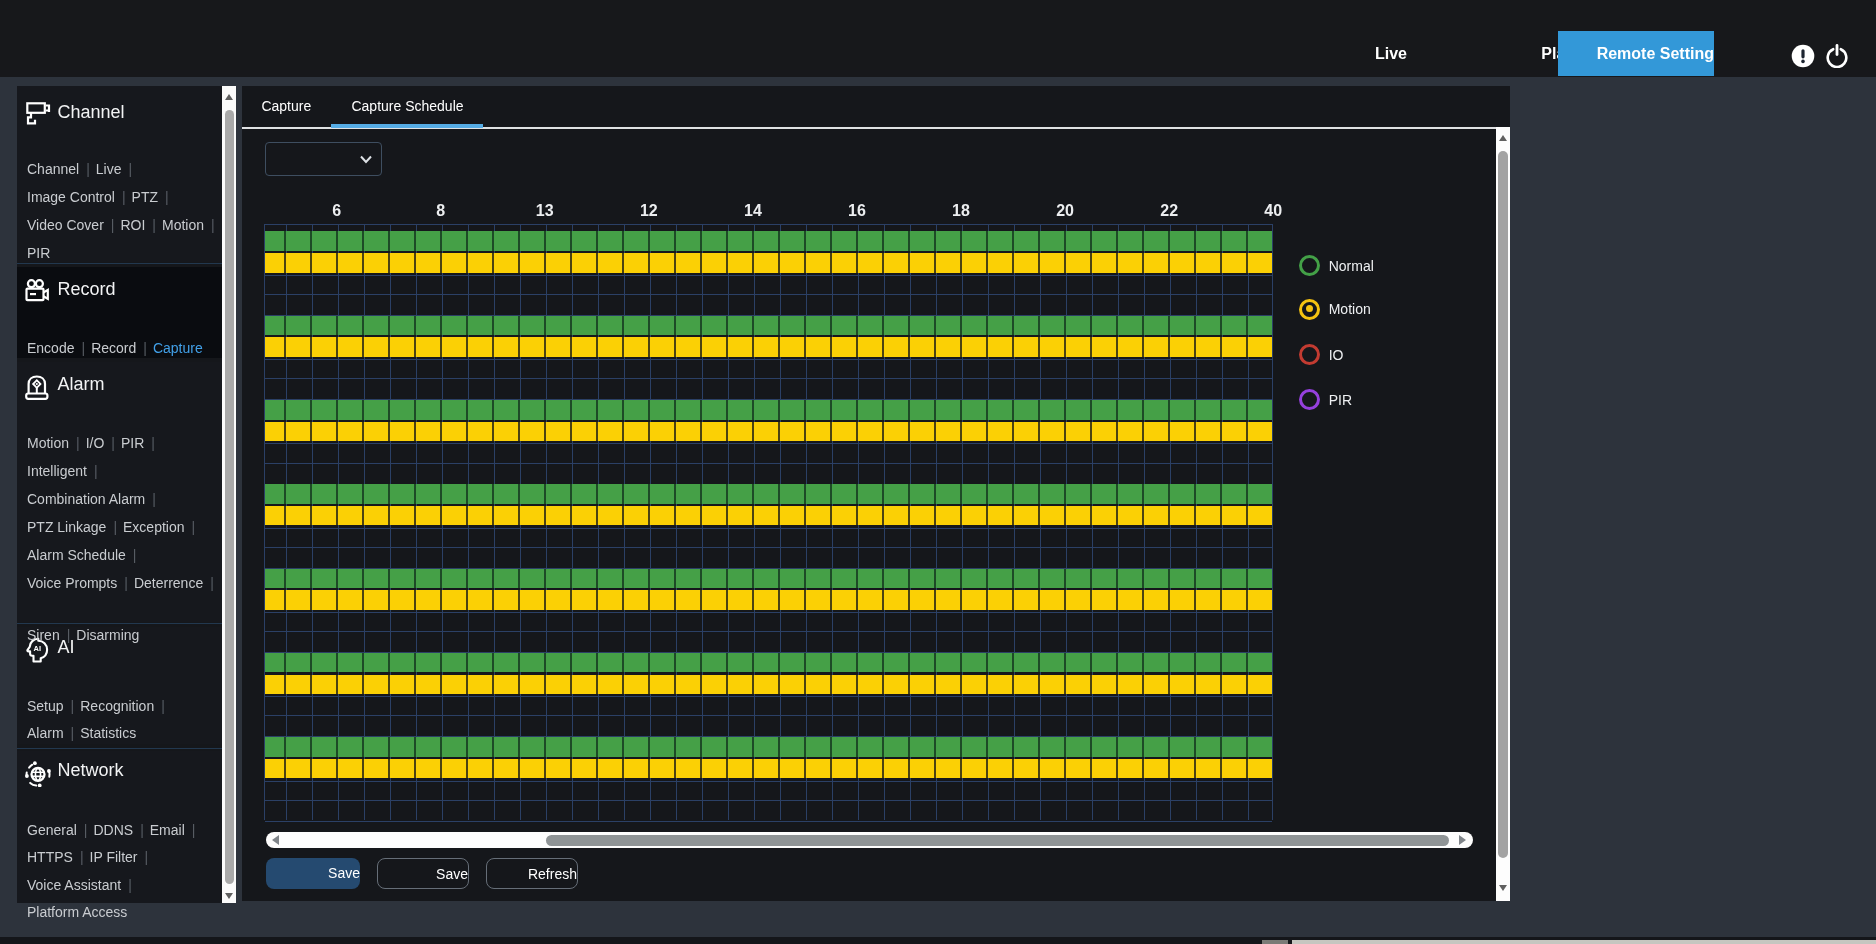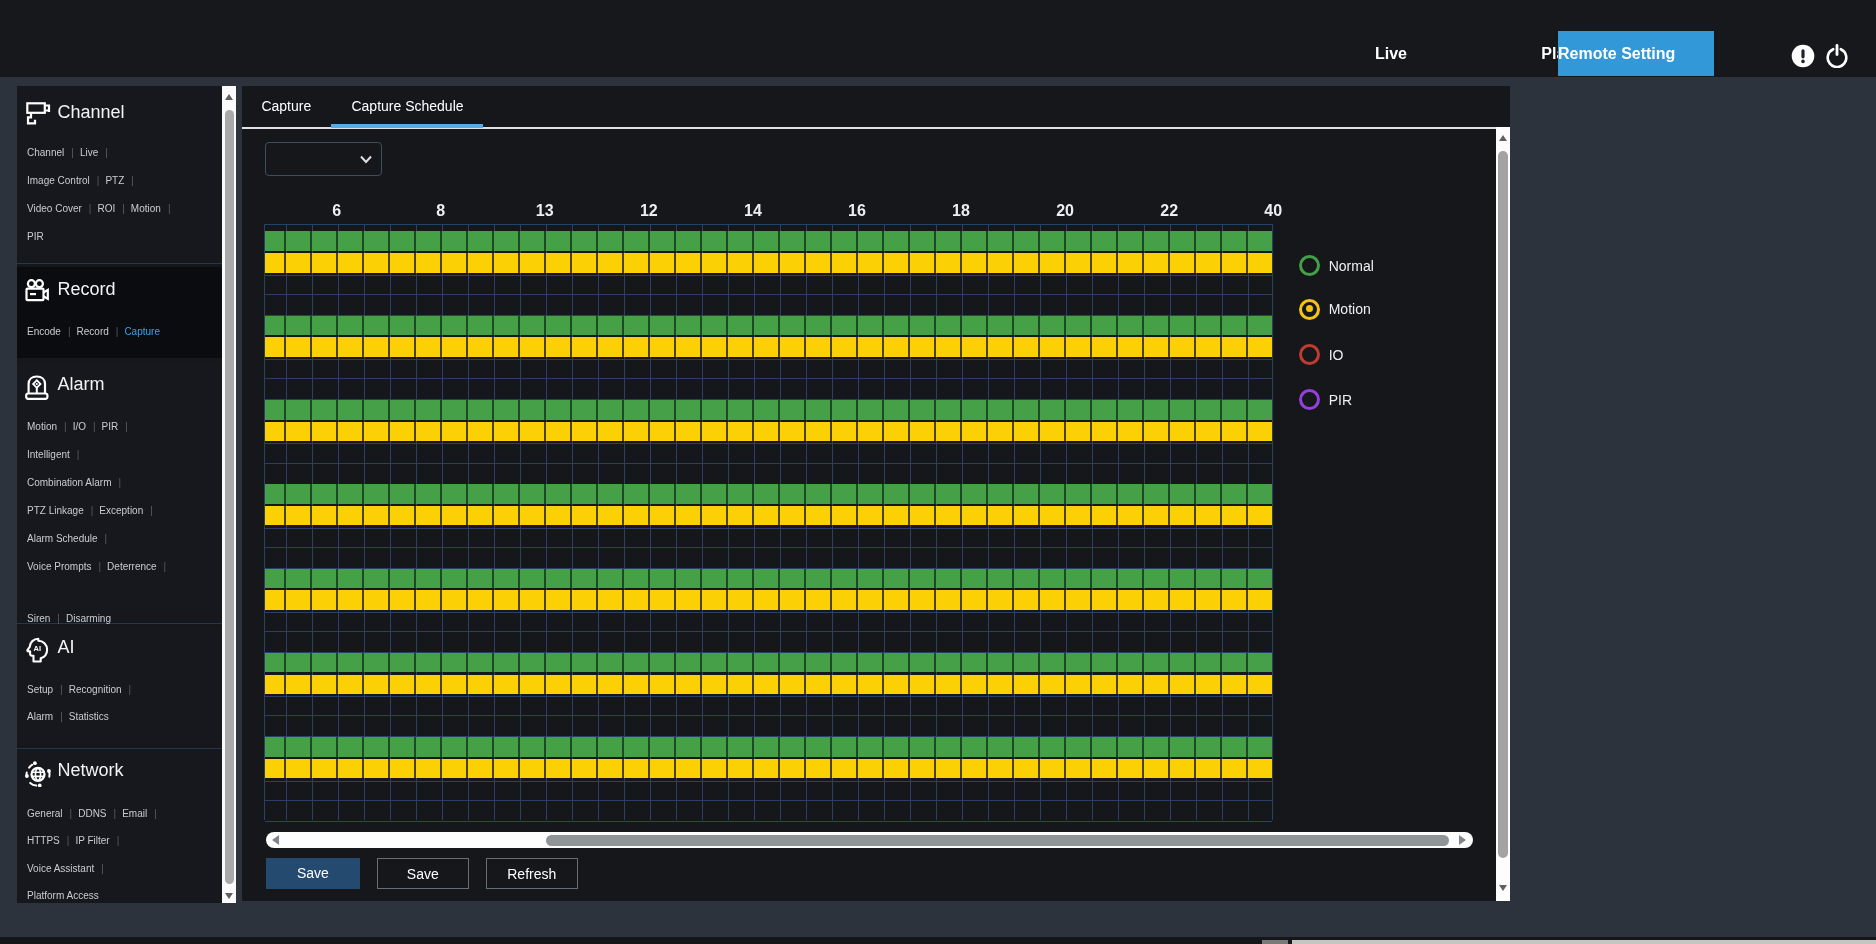--- a/index.html
+++ b/index.html
@@ -4,27 +4,27 @@
 * { margin:0; padding:0; box-sizing:border-box; }
 html,body { width:1876px; height:944px; background:#2d333c; overflow:hidden;
   font-family:"Liberation Sans", sans-serif; }
 .abs { position:absolute; }
 
 #hdr { position:absolute; left:0; top:0; width:1876px; height:77px; background:#17181b; }
 .hnav { position:absolute; top:31px; height:45px; line-height:45px; color:#fff;
   font-size:16px; font-weight:bold; transform:translateX(-50%); }
 #rsbtn { position:absolute; left:1558px; top:31px; width:156px; height:45px;
   background:#3398d8; color:#fff; font-size:16px; font-weight:bold;
-  text-align:left; line-height:45px; }
+  text-align:right; line-height:45px; }
 
 #side { position:absolute; left:17px; top:86px; width:219px; height:817px; background:#15171b; }
 .sec { position:absolute; left:0; width:205.4px; background:#16181d; }
 .sech { position:absolute; left:57.5px; color:#f2f3f4; font-size:18px; }
 .sr { position:absolute; left:0; width:200px; height:28px; line-height:28px;
-  color:#c9ccd0; font-size:10px; white-space:nowrap; }
+  color:#c9ccd0; font-size:14px; white-space:nowrap;margin-top:16px; }
 .sr i { font-style:normal; color:#575c63; margin:0 6px 0 7px; }
 .bl { color:#42a0e8; font-weight:normal; }
 .sline { position:absolute; left:0; width:205.4px; height:1px; background:#22384f; }
 
 .sbv { position:absolute; background:#fbfbfb; }
 .sbthumb { position:absolute; background:#a9a9a9; border-radius:5px; }
 .tri { position:absolute; width:0; height:0; }
 
 #main { position:absolute; left:241.5px; top:86px; width:1268.8px; height:815px; background:#15171b; }
 .tab { position:absolute; top:0; height:41px; line-height:41px; font-size:14px;
@@ -53,22 +53,22 @@
   border:3.5px solid; vertical-align:middle; position:relative; }
 .ldot { position:absolute; left:3.5px; top:3.5px; width:7px; height:7px;
   border-radius:50%; background:#f5c311; }
 .ltxt { color:#eef0f2; font-size:14px; margin-left:8.5px; vertical-align:middle; }
 
 #hsb { position:absolute; left:24.4px; top:746.3px; width:1206.7px; height:15.7px;
   background:#fdfdfd; border-radius:8px; }
 #hsbthumb { position:absolute; left:280px; top:2.3px; width:903px; height:11px;
   background:#8f9496; border-radius:5.5px; }
 
-.btn { position:absolute; top:771.7px; height:31.5px; line-height:30px; text-align:center;
-  color:#fff; font-size:14px; border-radius:0; }
+.btn { position:absolute; top:771.7px; height:31.5px; line-height:30px; text-align:right;
+  color:#fff; font-size:14px; border-radius:8px; }
 #bsave { left:24.2px; width:94.3px; background:#254a70; }
 #bcopy { left:135.1px; width:92.4px; border:1px solid #666e78; }
 #brefresh { left:244px; width:92.5px; border:1px solid #666e78; }
 
 #vsb { position:absolute; left:1254.9px; top:41.4px; width:13.9px; height:774.1px; background:#fdfdfd; }
 #vsbthumb { position:absolute; left:2px; top:23.3px; width:9.9px; height:707.5px;
   background:#a3a3a3; border-radius:5px; }
 
 #bstrip { position:absolute; left:0; top:937px; width:1876px; height:7px; background:#14161a; }
 #bstrip .lg { position:absolute; left:1292px; top:3px; width:584px; height:4px; background:#c6c6c0; }

